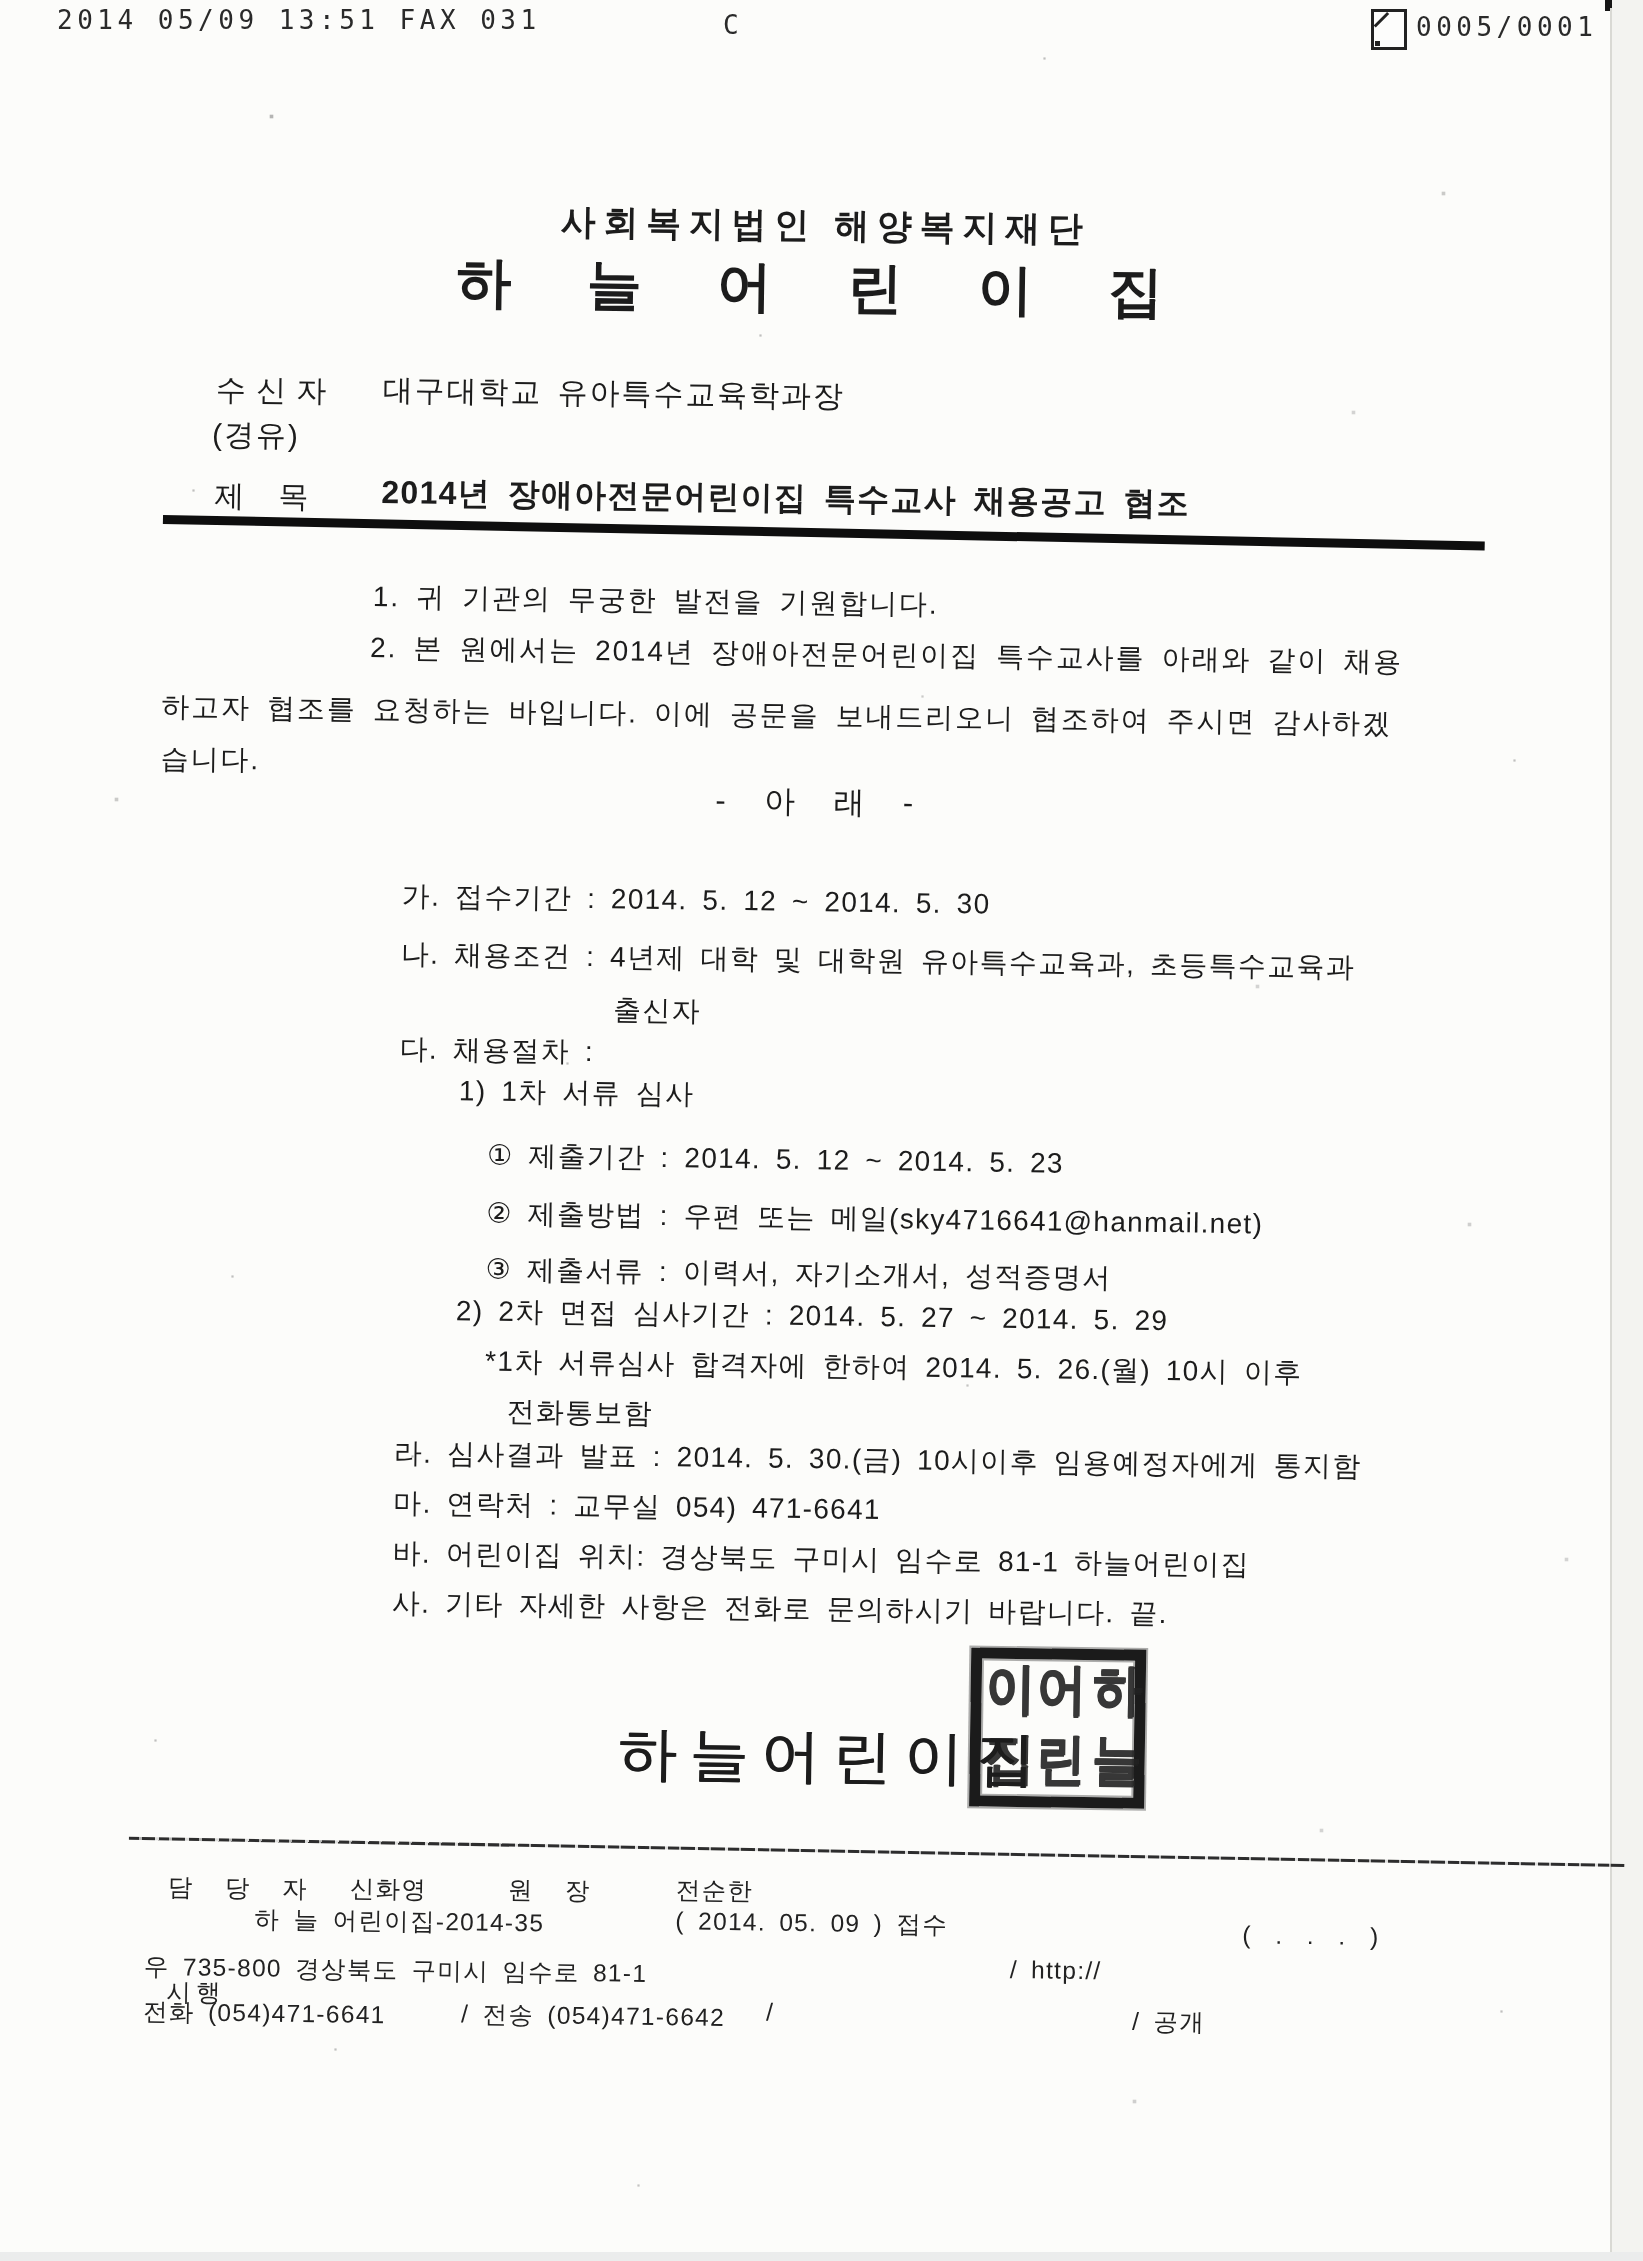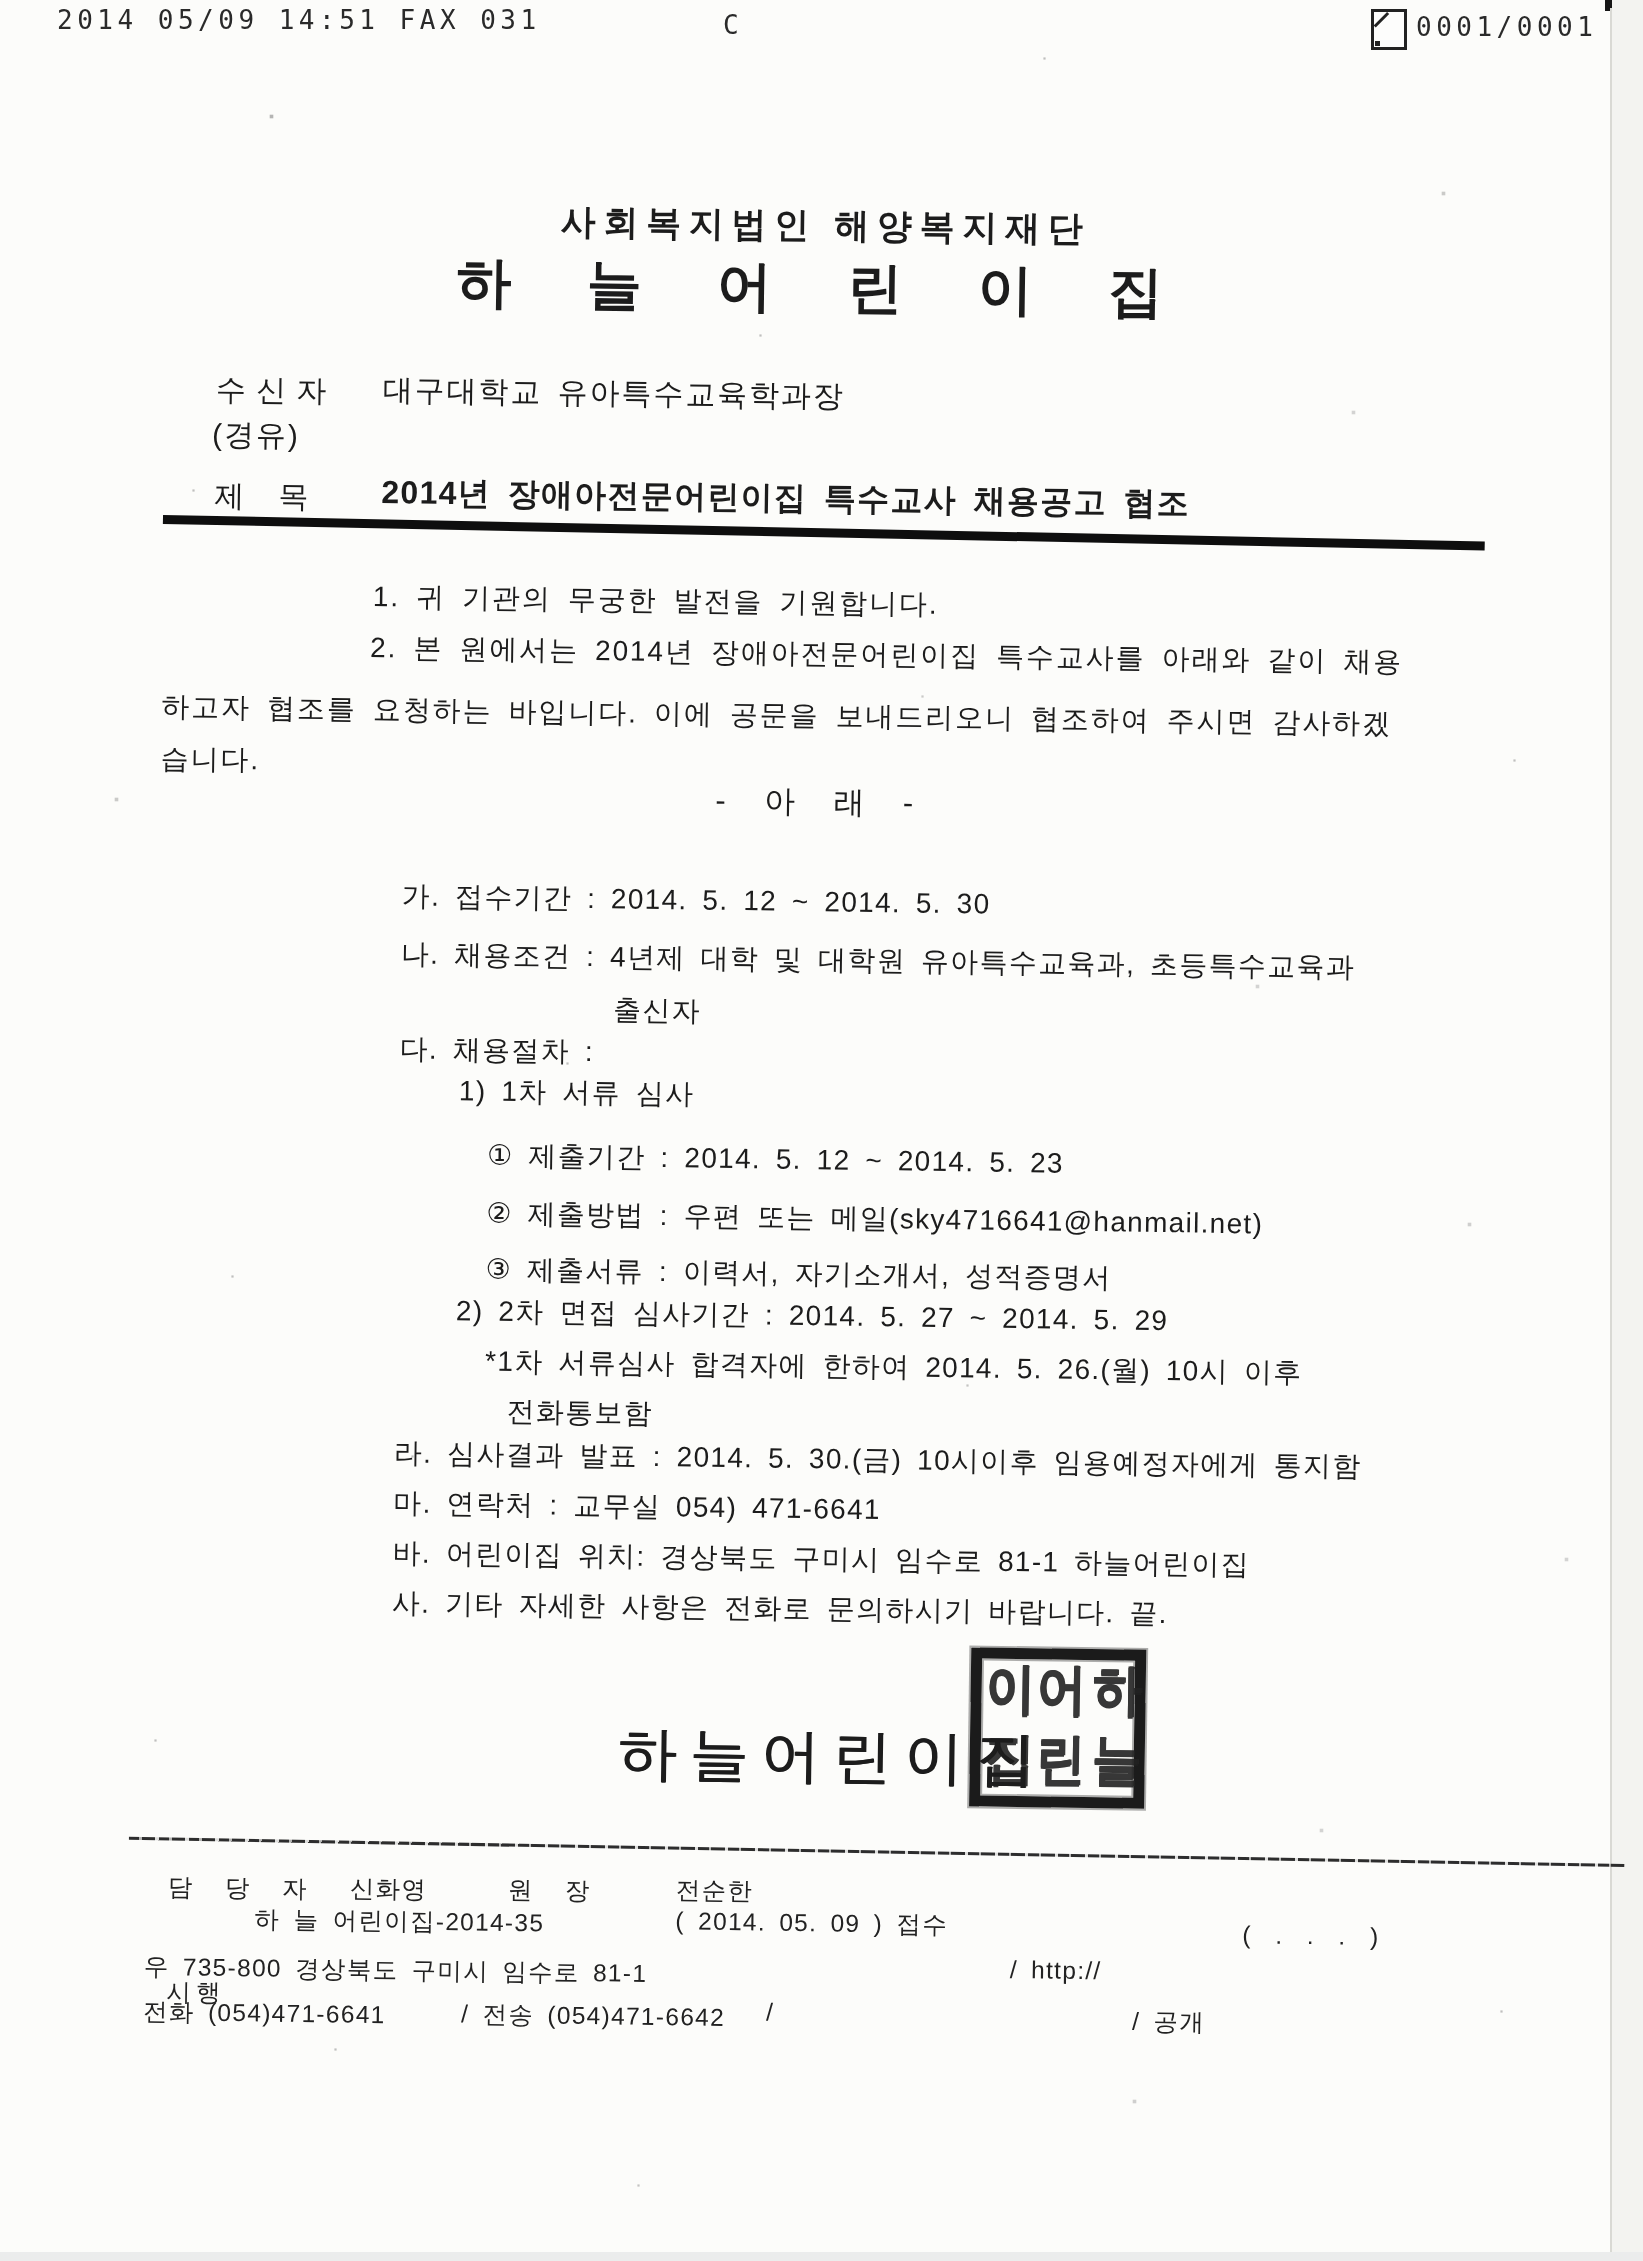--- a/index.html
+++ b/index.html
@@ -44,24 +44,24 @@
     412px 1456px 0 0.6px rgba(50,50,50,.3),967px 1385px 0 0.6px rgba(50,50,50,.28),1566px 1559px 0 1.3px rgba(50,50,50,.2),
     155px 1740px 0 0.6px rgba(50,50,50,.3),722px 1888px 0 0.6px rgba(50,50,50,.28),1321px 1830px 0 1.3px rgba(50,50,50,.2),
     335px 2049px 0 0.6px rgba(50,50,50,.3),1134px 2101px 0 1.3px rgba(50,50,50,.22),638px 2185px 0 0.6px rgba(50,50,50,.28),
     1501px 2011px 0 0.6px rgba(50,50,50,.3),922px 696px 0 0.6px rgba(50,50,50,.25),490px 271px 0 0.6px rgba(50,50,50,.3);}
 </style>
 </head>
 <body>
 
 <div class="page">
 
-  <div class="abs faxfont" style="left:57px;top:5.2px">2014 05/09 14:51 FAX  031</div>
+  <div class="abs faxfont" style="left:57px;top:5.2px">2014 05/09 13:51 FAX  031</div>
   <div class="abs faxfont" style="left:723px;top:10.3px">C</div>
   <div class="fax-icon"></div>
-  <div class="abs faxfont" style="left:1416px;top:11.6px">0001/0001</div>
+  <div class="abs faxfont" style="left:1416px;top:11.6px">0005/0001</div>
   <div class="corner-mark"></div>
   <div class="edge-strip"></div>
   <div class="edge-line"></div>
   <div class="bottom-strip"></div>
   <div class="speckles"></div>
 
   <div class="doc">
 
     <div class="abs center letterhead-top">사회복지법인 해양복지재단</div>
     <div class="abs center letterhead-main">하 늘 어 린 이 집</div>

